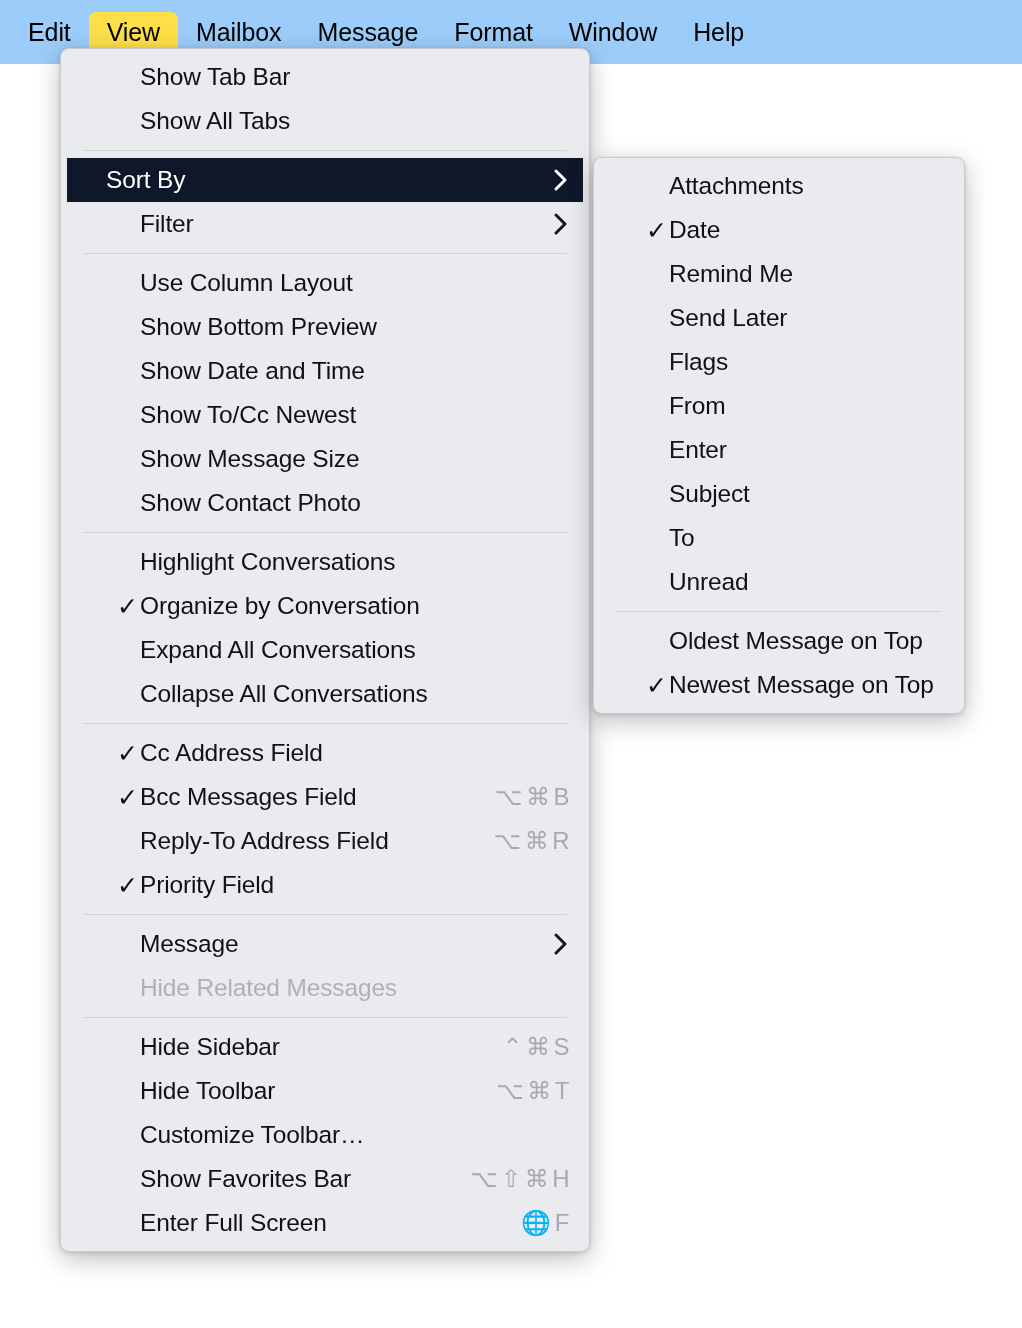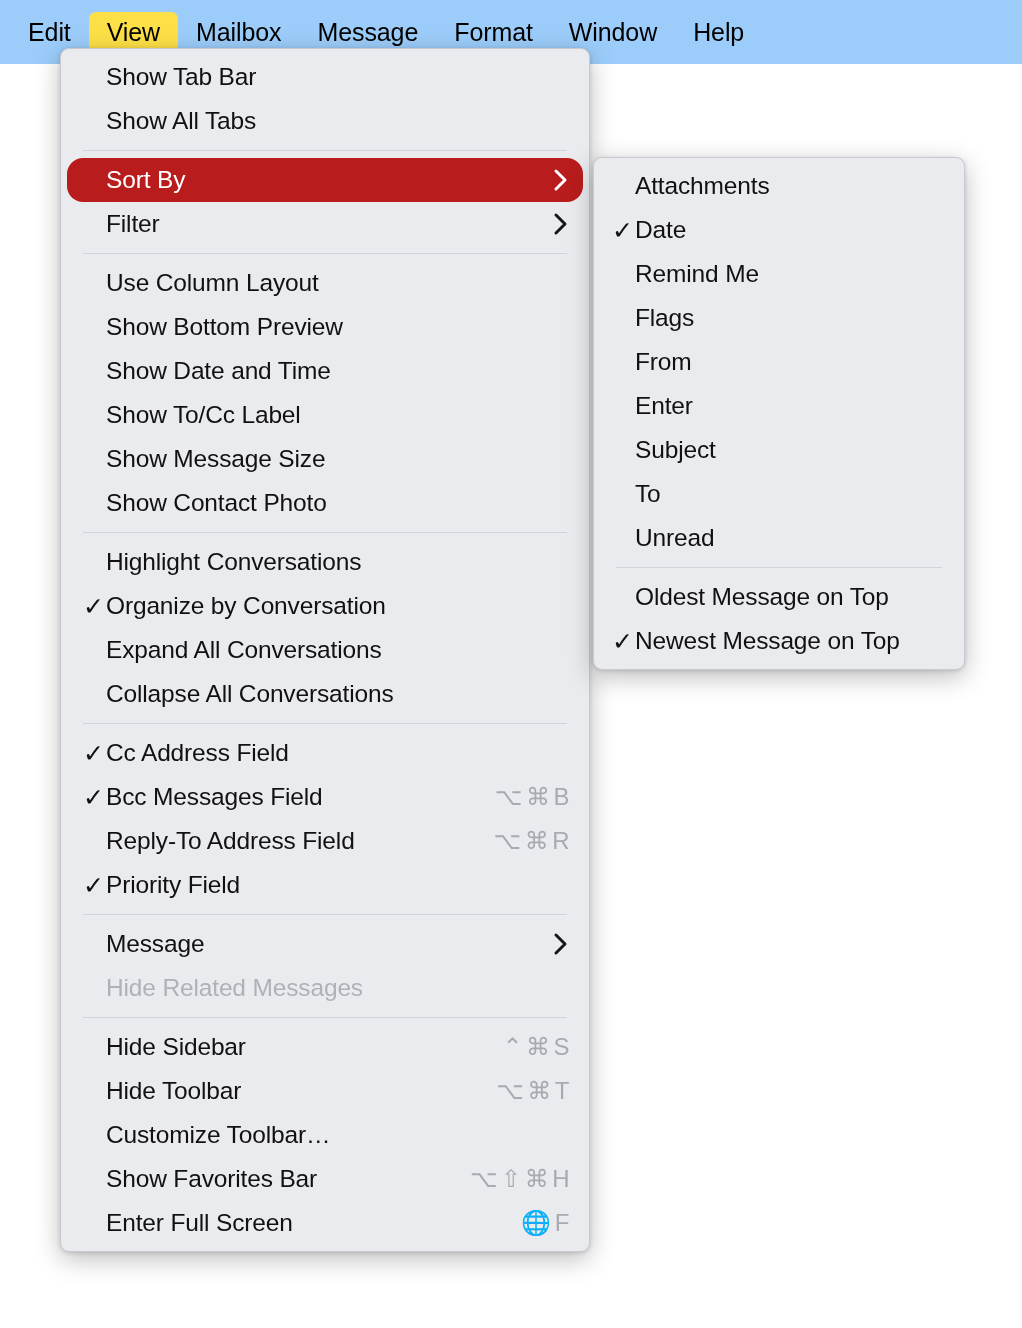--- a/index.html
+++ b/index.html
@@ -73,27 +73,28 @@
   .menu-item {
     position: relative;
     height: 44px;
     display: flex;
     align-items: center;
     font-size: 24.5px;
     color: #111114;
     padding: 0 16px 0 22px;
     letter-spacing: -0.15px;
     white-space: nowrap;
+    margin-left: 34px;
   }
 
   .menu-item.highlighted {
-    background: #b91c1c;
+    background: #0f172a;
     color: #ffffff;
     margin: 0 6px;
-    border-radius: 16px;
+    border-radius: 0;
     padding-left: 16px;
     padding-right: 10px;
   }
 
   .menu-item.disabled {
     color: #b0b1b6;
   }
 
   .check-slot {
     width: 23px;
@@ -208,21 +209,21 @@
     <div class="menu-item">
       <span class="check-slot"></span>
       <span class="item-label">Show Bottom Preview</span>
     </div>
     <div class="menu-item">
       <span class="check-slot"></span>
       <span class="item-label">Show Date and Time</span>
     </div>
     <div class="menu-item">
       <span class="check-slot"></span>
-      <span class="item-label">Show To/Cc Label</span>
+      <span class="item-label">Show To/Cc Newest</span>
     </div>
     <div class="menu-item">
       <span class="check-slot"></span>
       <span class="item-label">Show Message Size</span>
     </div>
     <div class="menu-item">
       <span class="check-slot"></span>
       <span class="item-label">Show Contact Photo</span>
     </div>
     <div class="separator"></div>
@@ -310,20 +311,24 @@
     <div class="menu-item">
       <span class="check-slot">✓</span>
       <span class="item-label">Date</span>
     </div>
     <div class="menu-item">
       <span class="check-slot"></span>
       <span class="item-label">Remind Me</span>
     </div>
     <div class="menu-item">
       <span class="check-slot"></span>
+      <span class="item-label">Send Later</span>
+    </div>
+    <div class="menu-item">
+      <span class="check-slot"></span>
       <span class="item-label">Flags</span>
     </div>
     <div class="menu-item">
       <span class="check-slot"></span>
       <span class="item-label">From</span>
     </div>
     <div class="menu-item">
       <span class="check-slot"></span>
       <span class="item-label">Enter</span>
     </div>

